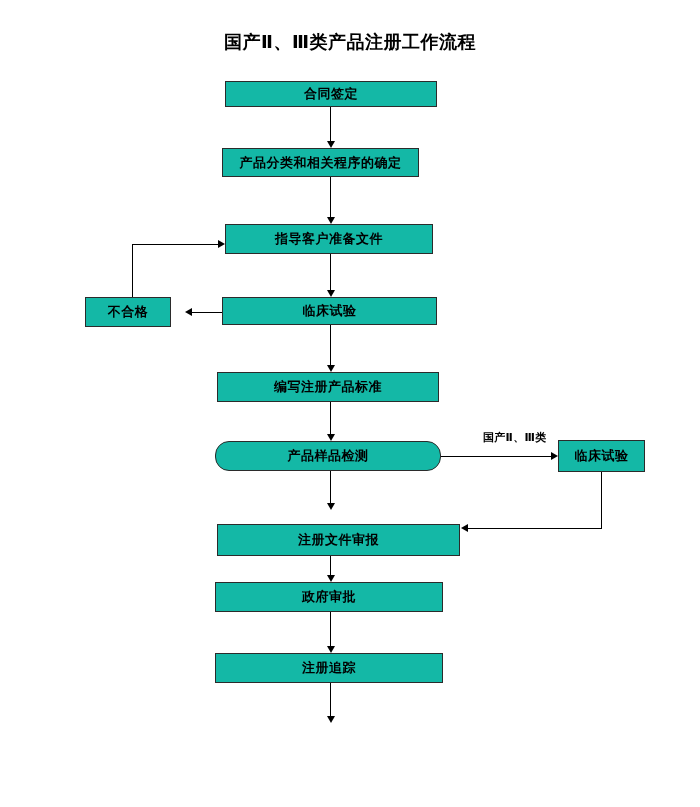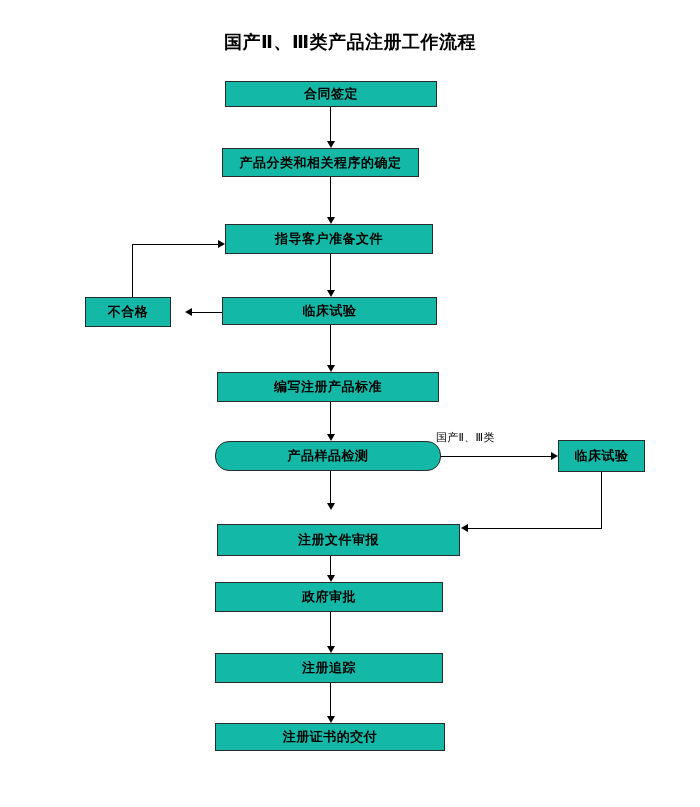--- a/index.html
+++ b/index.html
@@ -119,21 +119,21 @@
 
   <div class="ln ln-v" style="left:330px; top:542px; height:33px;"></div>
   <div class="arrow arrow-down" style="left:327px; top:575px;"></div>
 
   <div class="ln ln-v" style="left:330px; top:612px; height:34px;"></div>
   <div class="arrow arrow-down" style="left:327px; top:646px;"></div>
 
   <div class="ln ln-v" style="left:330px; top:683px; height:33px;"></div>
   <div class="arrow arrow-down" style="left:327px; top:716px;"></div>
 
-  <div class="edge-label" style="left:436px; top:430px;">国产Ⅱ、Ⅲ类</div>
+  <div class="edge-label" style="left:483px; top:430px;font-weight:bold;">国产Ⅱ、Ⅲ类</div>
 
   <div class="node" style="left:225px; top:81px; width:212px; height:26px;">
     <span>合同签定</span>
   </div>
 
   <div class="node" style="left:222px; top:148px; width:197px; height:29px;">
     <span>产品分类和相关程序的确定</span>
   </div>
 
   <div class="node" style="left:225px; top:224px; width:208px; height:30px;">
@@ -165,17 +165,14 @@
   </div>
 
   <div class="node" style="left:215px; top:582px; width:228px; height:30px;">
     <span>政府审批</span>
   </div>
 
   <div class="node" style="left:215px; top:653px; width:228px; height:30px;">
     <span>注册追踪</span>
   </div>
 
-  <div class="node" style="left:215px; top:723px; width:230px; height:28px;">
-    <span>注册证书的交付</span>
-  </div>
 
 </div>
 
 </body></html>

